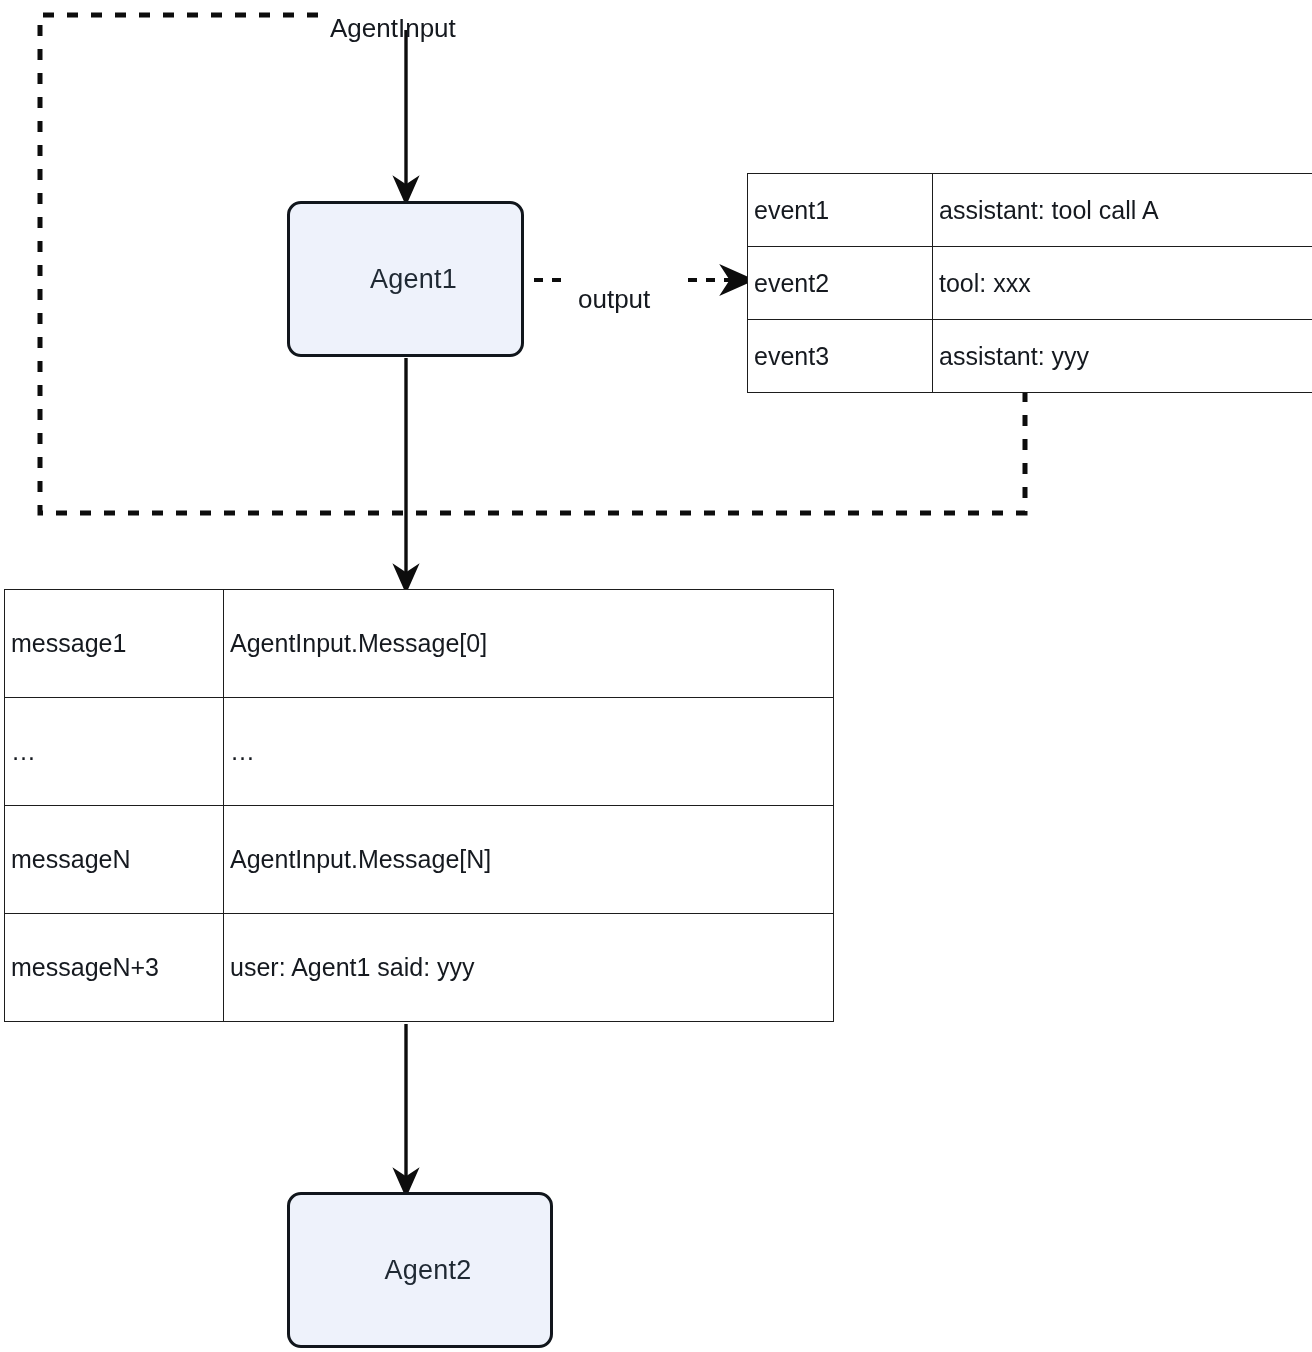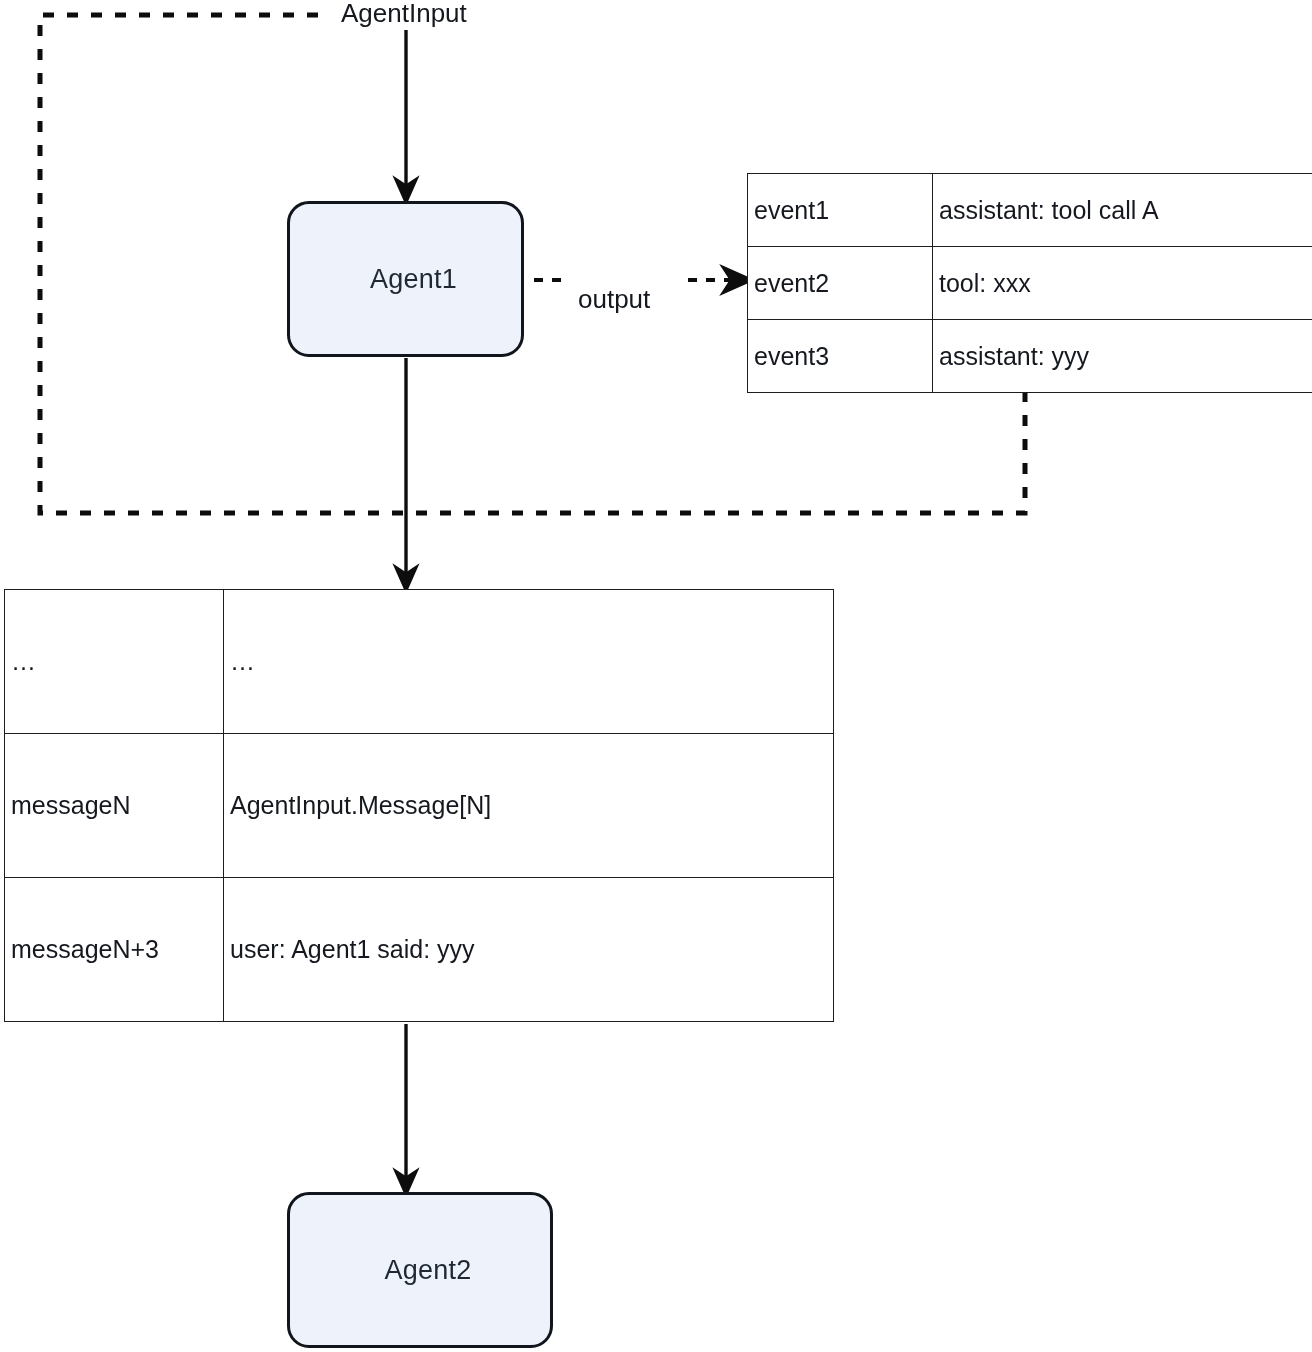--- a/index.html
+++ b/index.html
@@ -24,21 +24,21 @@
     height: 1352px;
     pointer-events: none;
   }
 
   
   .node {
     position: absolute;
     box-sizing: border-box;
     background: #eef2fb;
     border: 3px solid #11161c;
-    border-radius: 22px;
+    border-radius: 14px;
     display: flex;
     align-items: center;
     justify-content: center;
     color: #1f2933;
     font-size: 27px;
     letter-spacing: 0.2px;
     padding-left: 16px;
   }
   .node-label {
     display: block;
@@ -88,21 +88,21 @@
   #message-table td.val { width: 597px; }
 
   
   .edge-label {
     position: absolute;
     color: #15191f;
     font-size: 26px;
     line-height: 1;
     white-space: nowrap;
   }
-  #label-agentinput { left: 330px; top: 0; margin-left: 11px; }
+  #label-agentinput { left: 330px; top: 15px; }
   #label-output     { left: 578px; top: 266px; margin-top: 20px; }
 </style>
 </head>
 <body>
 
 <div id="canvas">
 
   <svg id="edges" viewBox="0 0 1312 1352" width="1312" height="1352" xmlns="http://www.w3.org/2000/svg">
     <defs>
       <marker id="arrow-solid" markerWidth="10" markerHeight="10" refX="5.2" refY="4" orient="auto" markerUnits="strokeWidth">
@@ -150,20 +150,24 @@
         <tr>
           <td class="key">event3</td>
           <td class="val">assistant: yyy</td>
         </tr>
       </tbody>
   </table>
 
   <table class="grid" id="message-table">
     <tbody>
         <tr>
+          <td class="key">message1</td>
+          <td class="val">AgentInput.Message[0]</td>
+        </tr>
+        <tr>
           <td class="key">…</td>
           <td class="val">…</td>
         </tr>
         <tr>
           <td class="key">messageN</td>
           <td class="val">AgentInput.Message[N]</td>
         </tr>
         <tr>
           <td class="key">messageN+3</td>
           <td class="val">user: Agent1 said: yyy</td>

